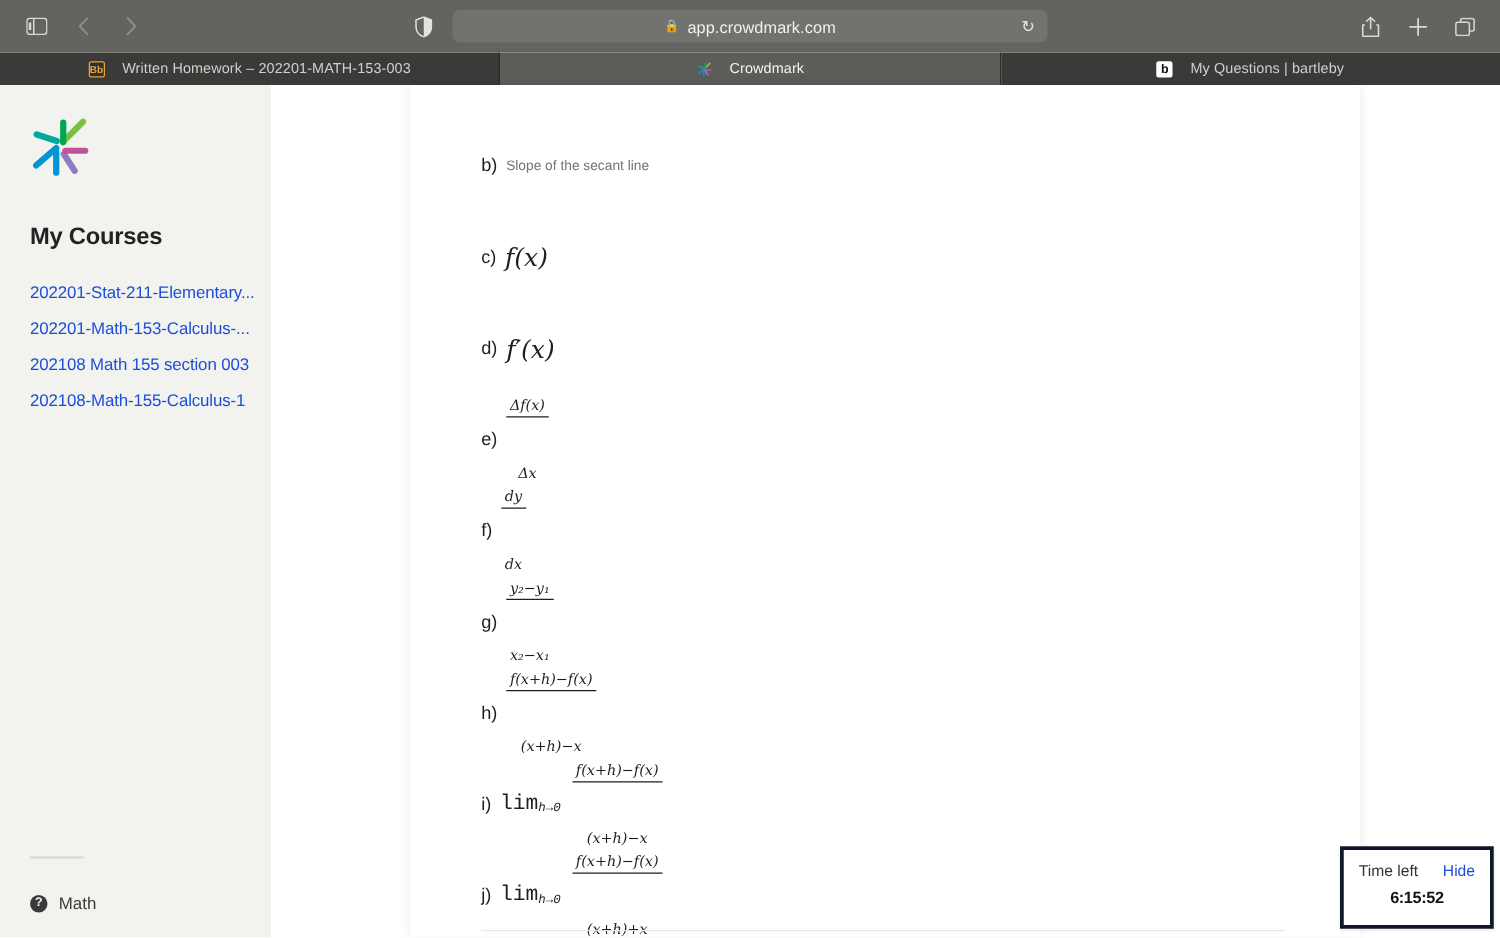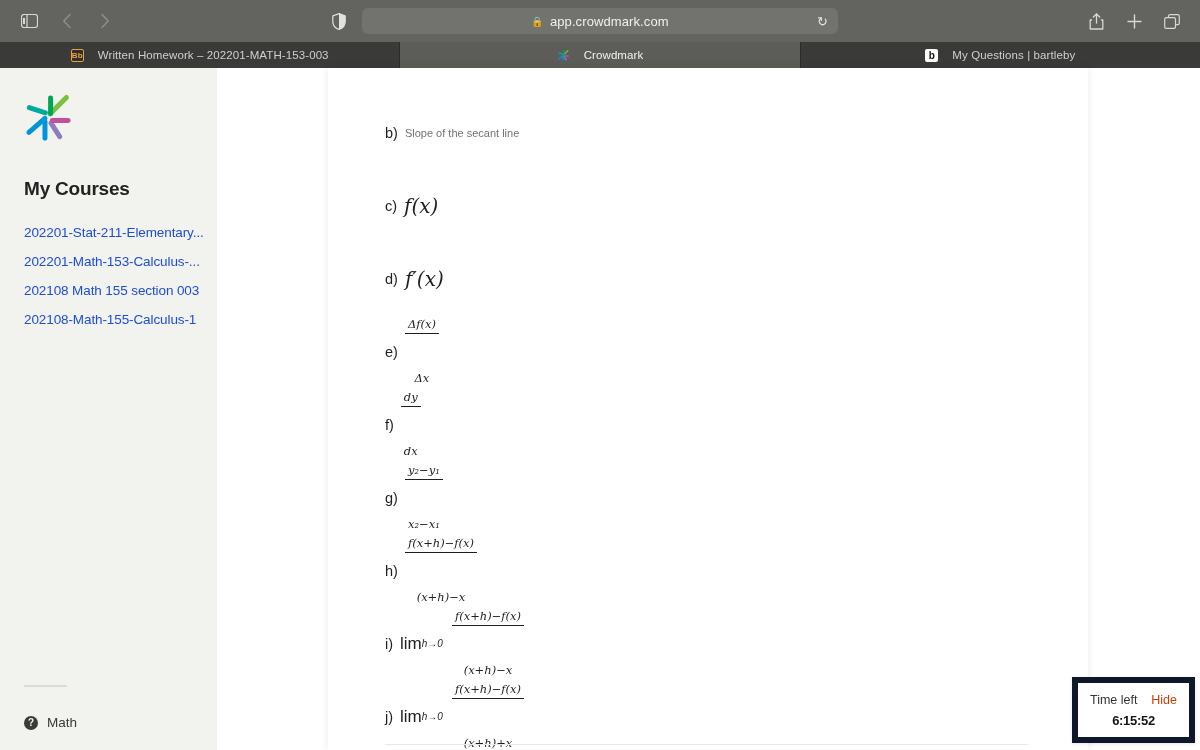--- a/index.html
+++ b/index.html
@@ -129,44 +129,44 @@
   .mr { font-family: "DejaVu Serif", serif; font-style: normal; }
   .inline-math { font-size: 20px; text-align: right; }
   .frac {
     display: inline-flex; flex-direction: column;
     vertical-align: middle; text-align: center;
     font-size: 11.5px; line-height: 1.28; gap: 36px;
   }
   .frac .num { border-bottom: 1px solid #1f1f1f; padding: 0 3px 1px; }
   .frac .den { padding: 1px 3px 0; }
   .limop {
-    font-family: Liberation Sans, sans-serif; font-size: 17px;
-    margin-right: 9px; display: inline-flex; align-items: center;
+    font-family: Liberation Mono, monospace; font-size: 17px;
+    margin-right: 9px; display: inline-flex; align-items: flex-end;
   }
   .limop sub { font-size: 10px; font-style: italic; }
 
   .bottom-rule {
     position: absolute; left: 57px; bottom: 5px;
     width: 643px; height: 1px; background: #e8e8e8;
   }
 
   
   .timer {
     position: absolute; right: 5px; bottom: 7px;
     width: 123px; height: 66px;
     background: #ffffff;
-    border: 6px solid #0f172a;
+    border: 3px solid #0f172a;
     box-shadow: 0 1px 3px rgba(0,0,0,.10);
     padding: 10px 12px 0;
   }
   .timer-head {
     display: flex; justify-content: space-between; align-items: center;
     font-size: 12.5px; color: #333333;
   }
-  .timer-hide { color: #c2410c; font-size: 12.5px; text-align: right; }
+  .timer-hide { color: #1d4ed8; font-size: 12.5px; text-align: right; }
   .timer-value {
     text-align: center; font-size: 13px; font-weight: 700;
     color: #151515; padding-top: 6px; letter-spacing: -.3px;
   }
 </style>
 </head>
 <body>
 
 <div class="browser-toolbar">
   <div class="tb-left">

